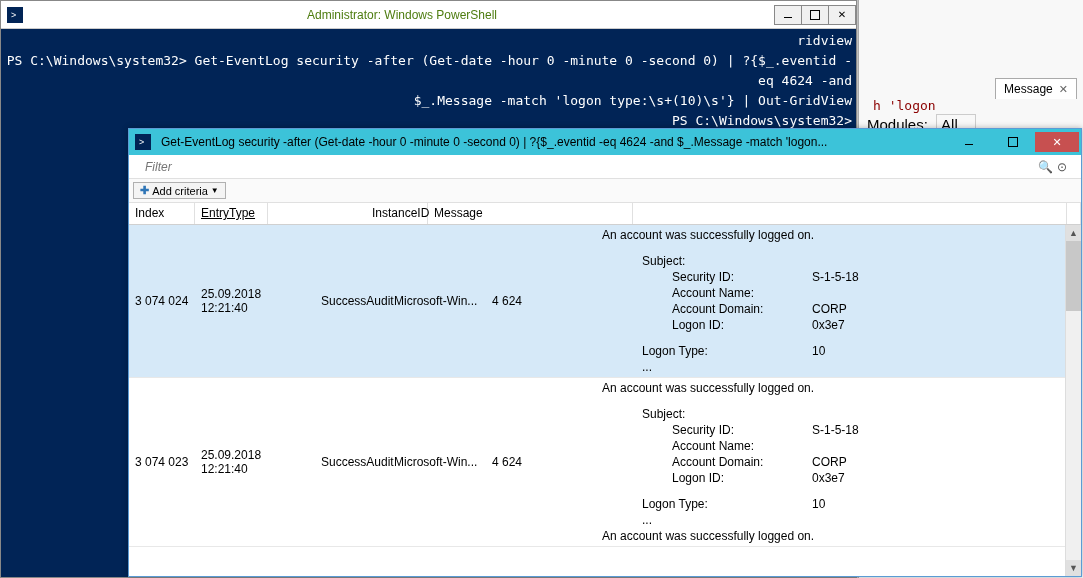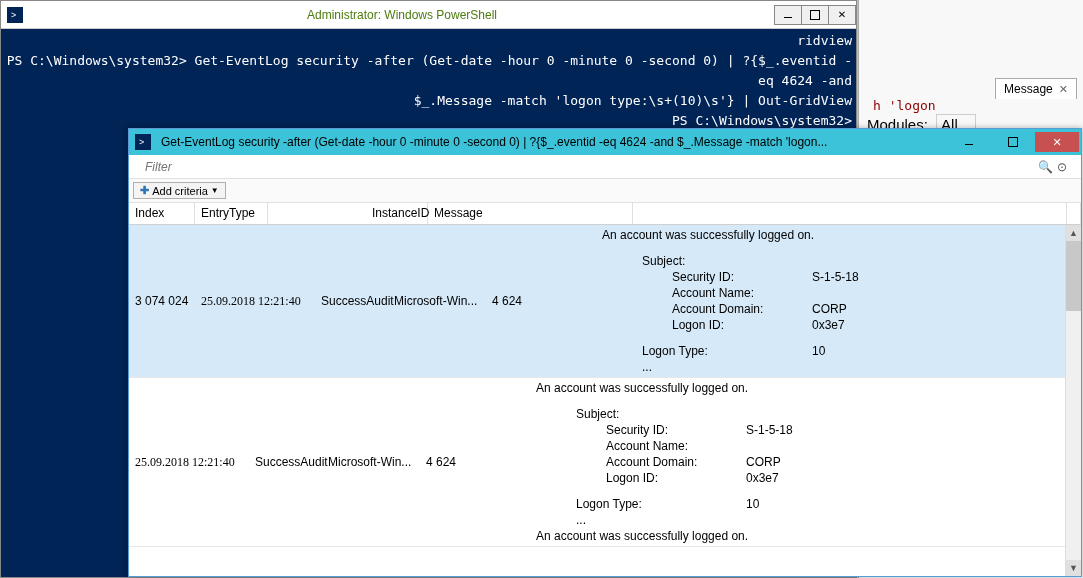--- a/index.html
+++ b/index.html
@@ -48,34 +48,34 @@
     
     .criteria-bar { height: 24px; display: flex; align-items: center; padding: 0 4px; border-bottom: 1px solid #e0e0e0; background: #fafafa; }
     .add-criteria { display: inline-flex; align-items: center; gap: 3px; border: 1px solid #b0b0b0; background: #f4f4f4; padding: 1px 6px; font-size: 11px; cursor: pointer; }
     .add-criteria .plus { color: #2e75b6; font-weight: bold; }
     .add-criteria .chev { font-size: 8px; }
     
     .grid-header { display: flex; height: 22px; border-bottom: 1px solid #d0d0d0; background: #fff; font-size: 12px; }
     .grid-header div { padding: 3px 6px; border-right: 1px solid #e0e0e0; }
     .gh-index { width: 66px; }
     .gh-time { width: 120px; }
-    .gh-entry { width: 73px; }
+    .gh-entry { width: 73px; text-decoration: underline; }
     .gh-source { width: 98px; margin-top: 36px; }
     .gh-instance { width: 62px; }
     .gh-message { width: 205px; }
     .gh-spacer { flex: 1; }
     .gh-scroll { width: 14px; border-right: none; }
     
     .grid-body { height: calc(100% - 26px - 24px - 24px - 22px); display: flex; }
     .rows-container { flex: 1; overflow: hidden; }
     .grid-row { display: flex; border-bottom: 1px solid #e8e8e8; font-size: 12px; }
     .grid-row.selected { background: #d6e9f8; }
     .grid-row > div { padding: 3px 6px; }
     .gc-index { width: 66px; display: flex; align-items: center; }
-    .gc-time { width: 120px; display: flex; align-items: center; font-family: Liberation Serif, serif; }
+    .gc-time { width: 120px; display: flex; align-items: center; }
     .gc-entry { width: 73px; display: flex; align-items: center; }
     .gc-source { width: 98px; display: flex; align-items: center; white-space: nowrap; overflow: hidden; text-overflow: ellipsis; }
     .gc-instance { width: 62px; display: flex; align-items: center; }
     .gc-message { flex: 1; padding: 2px 6px !important; margin-left: 48px; }
     
     .msg-line { line-height: 16px; }
     .msg-indent1 { padding-left: 40px; }
     .msg-kv { padding-left: 70px; }
     .msg-kv .k { display: inline-block; width: 140px; }
     .msg-kv .v { display: inline-block; }
@@ -187,20 +187,21 @@
           <div class="msg-line msg-kv"><span class="k">Account Name:</span><span class="v"></span></div>
           <div class="msg-line msg-kv"><span class="k">Account Domain:</span><span class="v">CORP</span></div>
           <div class="msg-line msg-kv"><span class="k">Logon ID:</span><span class="v">0x3e7</span></div>
           <div class="msg-blank"></div>
           <div class="msg-line msg-indent1"><span class="k" style="display:inline-block;width:170px;">Logon Type:</span><span class="v">10</span></div>
           <div class="msg-line msg-indent1">...</div>
         </div>
       </div>
 
       <div class="grid-row">
+        <div class="gc-index">3 074 023</div>
         <div class="gc-time">25.09.2018 12:21:40</div>
         <div class="gc-entry">SuccessAudit</div>
         <div class="gc-source">Microsoft-Win...</div>
         <div class="gc-instance">4 624</div>
         <div class="gc-message">
           <div class="msg-line">An account was successfully logged on.</div>
           <div class="msg-blank"></div>
           <div class="msg-line msg-indent1">Subject:</div>
           <div class="msg-line msg-kv"><span class="k">Security ID:</span><span class="v">S-1-5-18</span></div>
           <div class="msg-line msg-kv"><span class="k">Account Name:</span><span class="v"></span></div>

